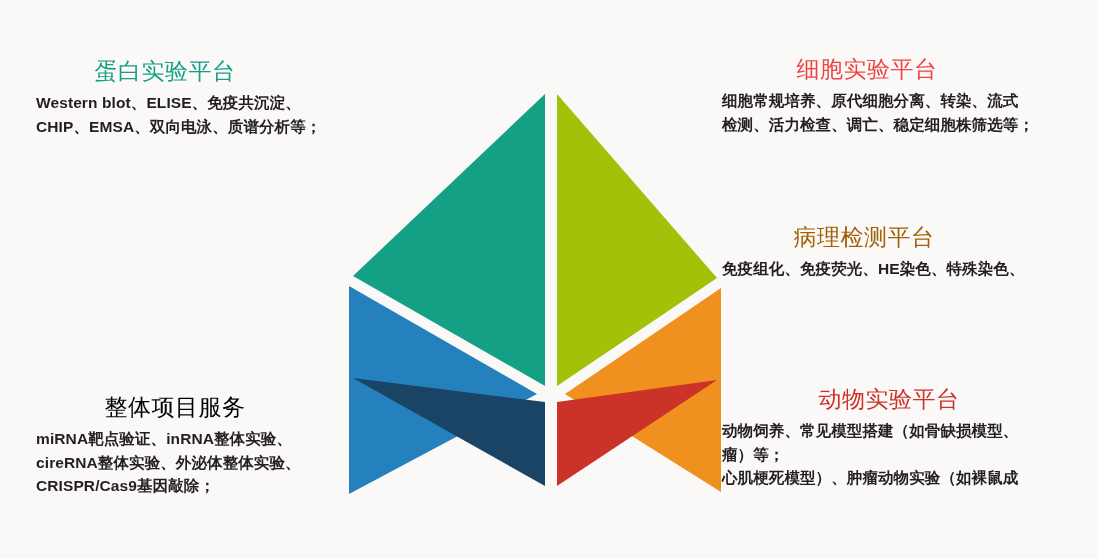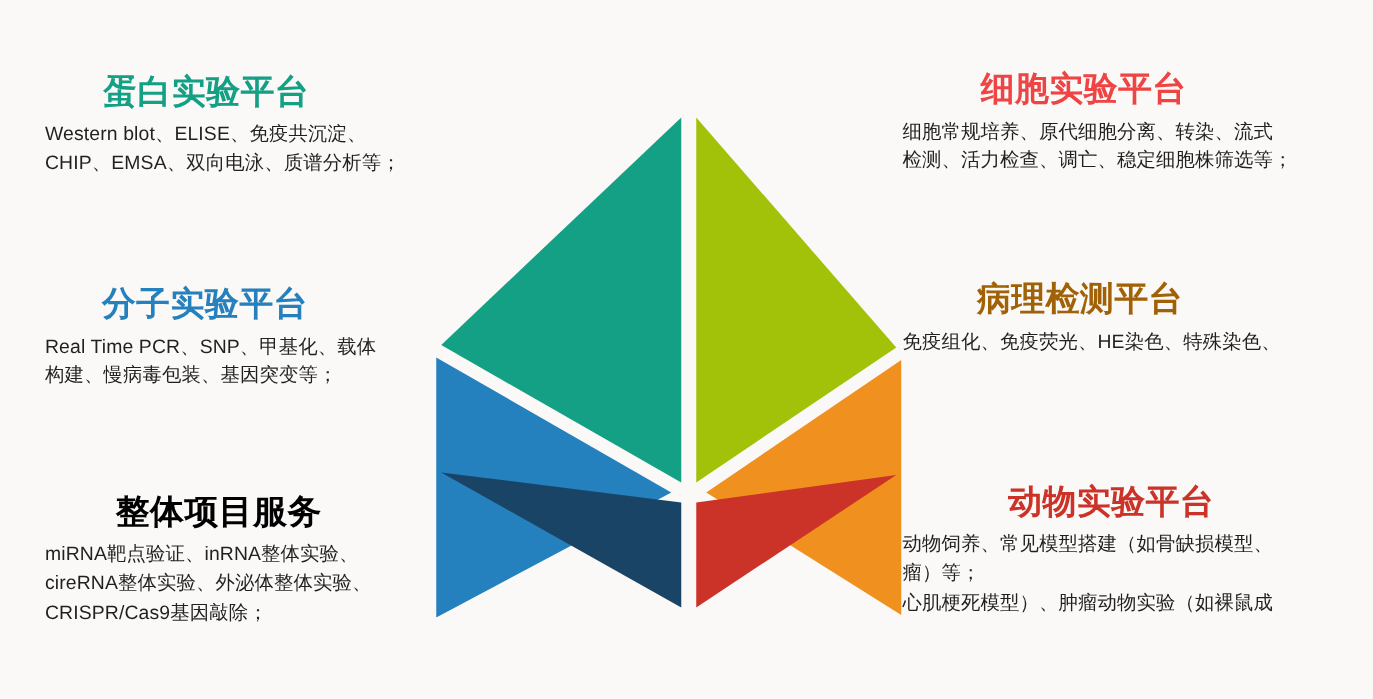--- a/index.html
+++ b/index.html
@@ -16,30 +16,30 @@
   .hex-wrap{
     position:absolute;
     left:345px;top:86px;
     width:380px;height:408px;
   }
   .hex-svg{display:block;width:380px;height:408px;}
 
   
   .block{position:absolute;}
   .block .heading{
-    font-size:27px;
-    font-weight:bold;
+    font-size:23px;
+    font-weight:normal;
     line-height:1.15;
     margin:0 0 7px 0;
     letter-spacing:.5px;
     white-space:nowrap;
   }
   .block .body{
     font-size:15.5px;
-    font-weight:normal;
+    font-weight:bold;
     color:#231f20;
     line-height:1.5;
     margin:0;
     letter-spacing:.1px;
   }
   .block .body span{display:block;white-space:nowrap;}
 
   .block.left{text-align:left;}
   .block.left .heading{text-align:center;}
   .block.right{text-align:left;}
@@ -92,27 +92,20 @@
   </div>
 
   <div class="block right" id="block-cell">
     <div class="heading" style="color: #ef4444;">细胞实验平台</div>
     <div class="body">
       <span>细胞常规培养、原代细胞分离、转染、流式</span>
       <span>检测、活力检查、调亡、稳定细胞株筛选等；</span>
     </div>
   </div>
 
-  <div class="block left" id="block-molecular">
-    <div class="heading" style="color: rgb(37, 128, 190);">分子实验平台</div>
-    <div class="body">
-      <span>Real Time PCR、SNP、甲基化、载体</span>
-      <span>构建、慢病毒包装、基因突变等；</span>
-    </div>
-  </div>
 
   <div class="block right" id="block-pathology">
     <div class="heading" style="color: #a16207;">病理检测平台</div>
     <div class="body">
       <span>免疫组化、免疫荧光、HE染色、特殊染色、</span>
     </div>
   </div>
 
   <div class="block left" id="block-overall">
     <div class="heading" style="color: #000000;">整体项目服务</div>

